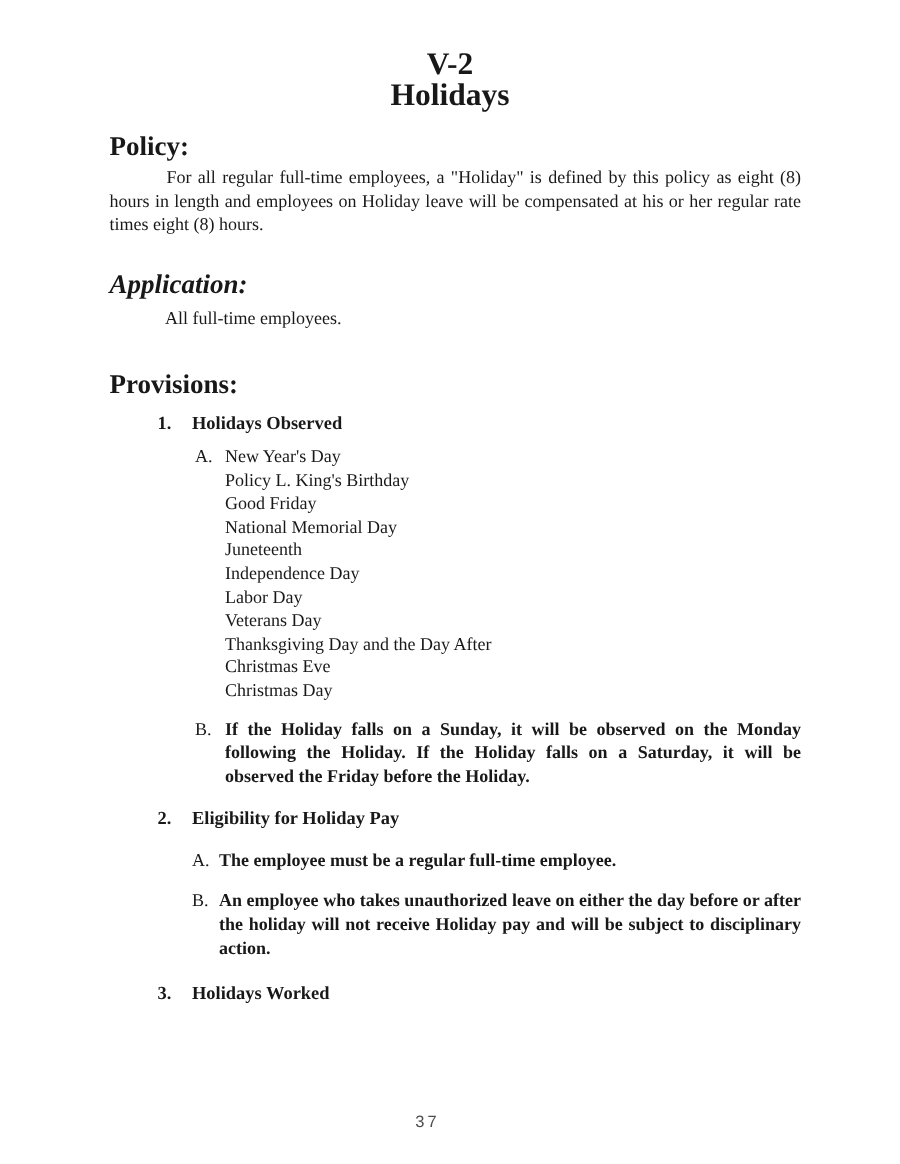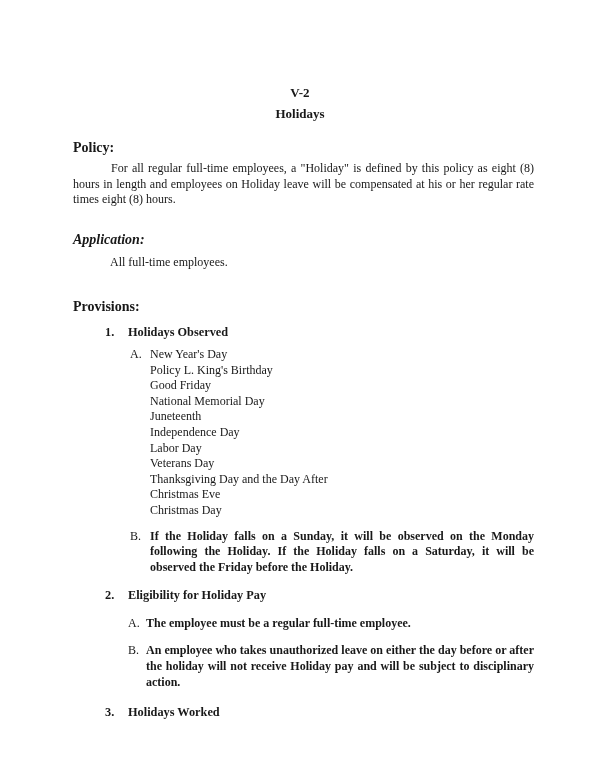--- a/index.html
+++ b/index.html
@@ -11,35 +11,35 @@
     position: relative;
     overflow: hidden;
   }
   .page {
     position: relative;
     width: 600px;
     height: 776px;
     background: #ffffff;
   }
   .title-block {
-    margin-top: 82px;
+    margin-top: 32px;
     text-align: center;
     font-weight: bold;
-    font-size: 13px;
+    font-size: 21px;
     line-height: 21px;
   }
   .content {
     margin-left: 73px;
     width: 461px;
     font-size: 12px;
     line-height: 15.6px;
   }
   .sec-heading {
     font-weight: bold;
-    font-size: 14px;
+    font-size: 18px;
     line-height: 17px;
   }
   .h-policy { margin-top: 15px; }
   .h-application { margin-top: 23px; font-style: italic; }
   .h-provisions { margin-top: 28px; }
   .policy-para {
     margin-top: 5px;
     text-align: justify;
     text-indent: 38px;
   }

